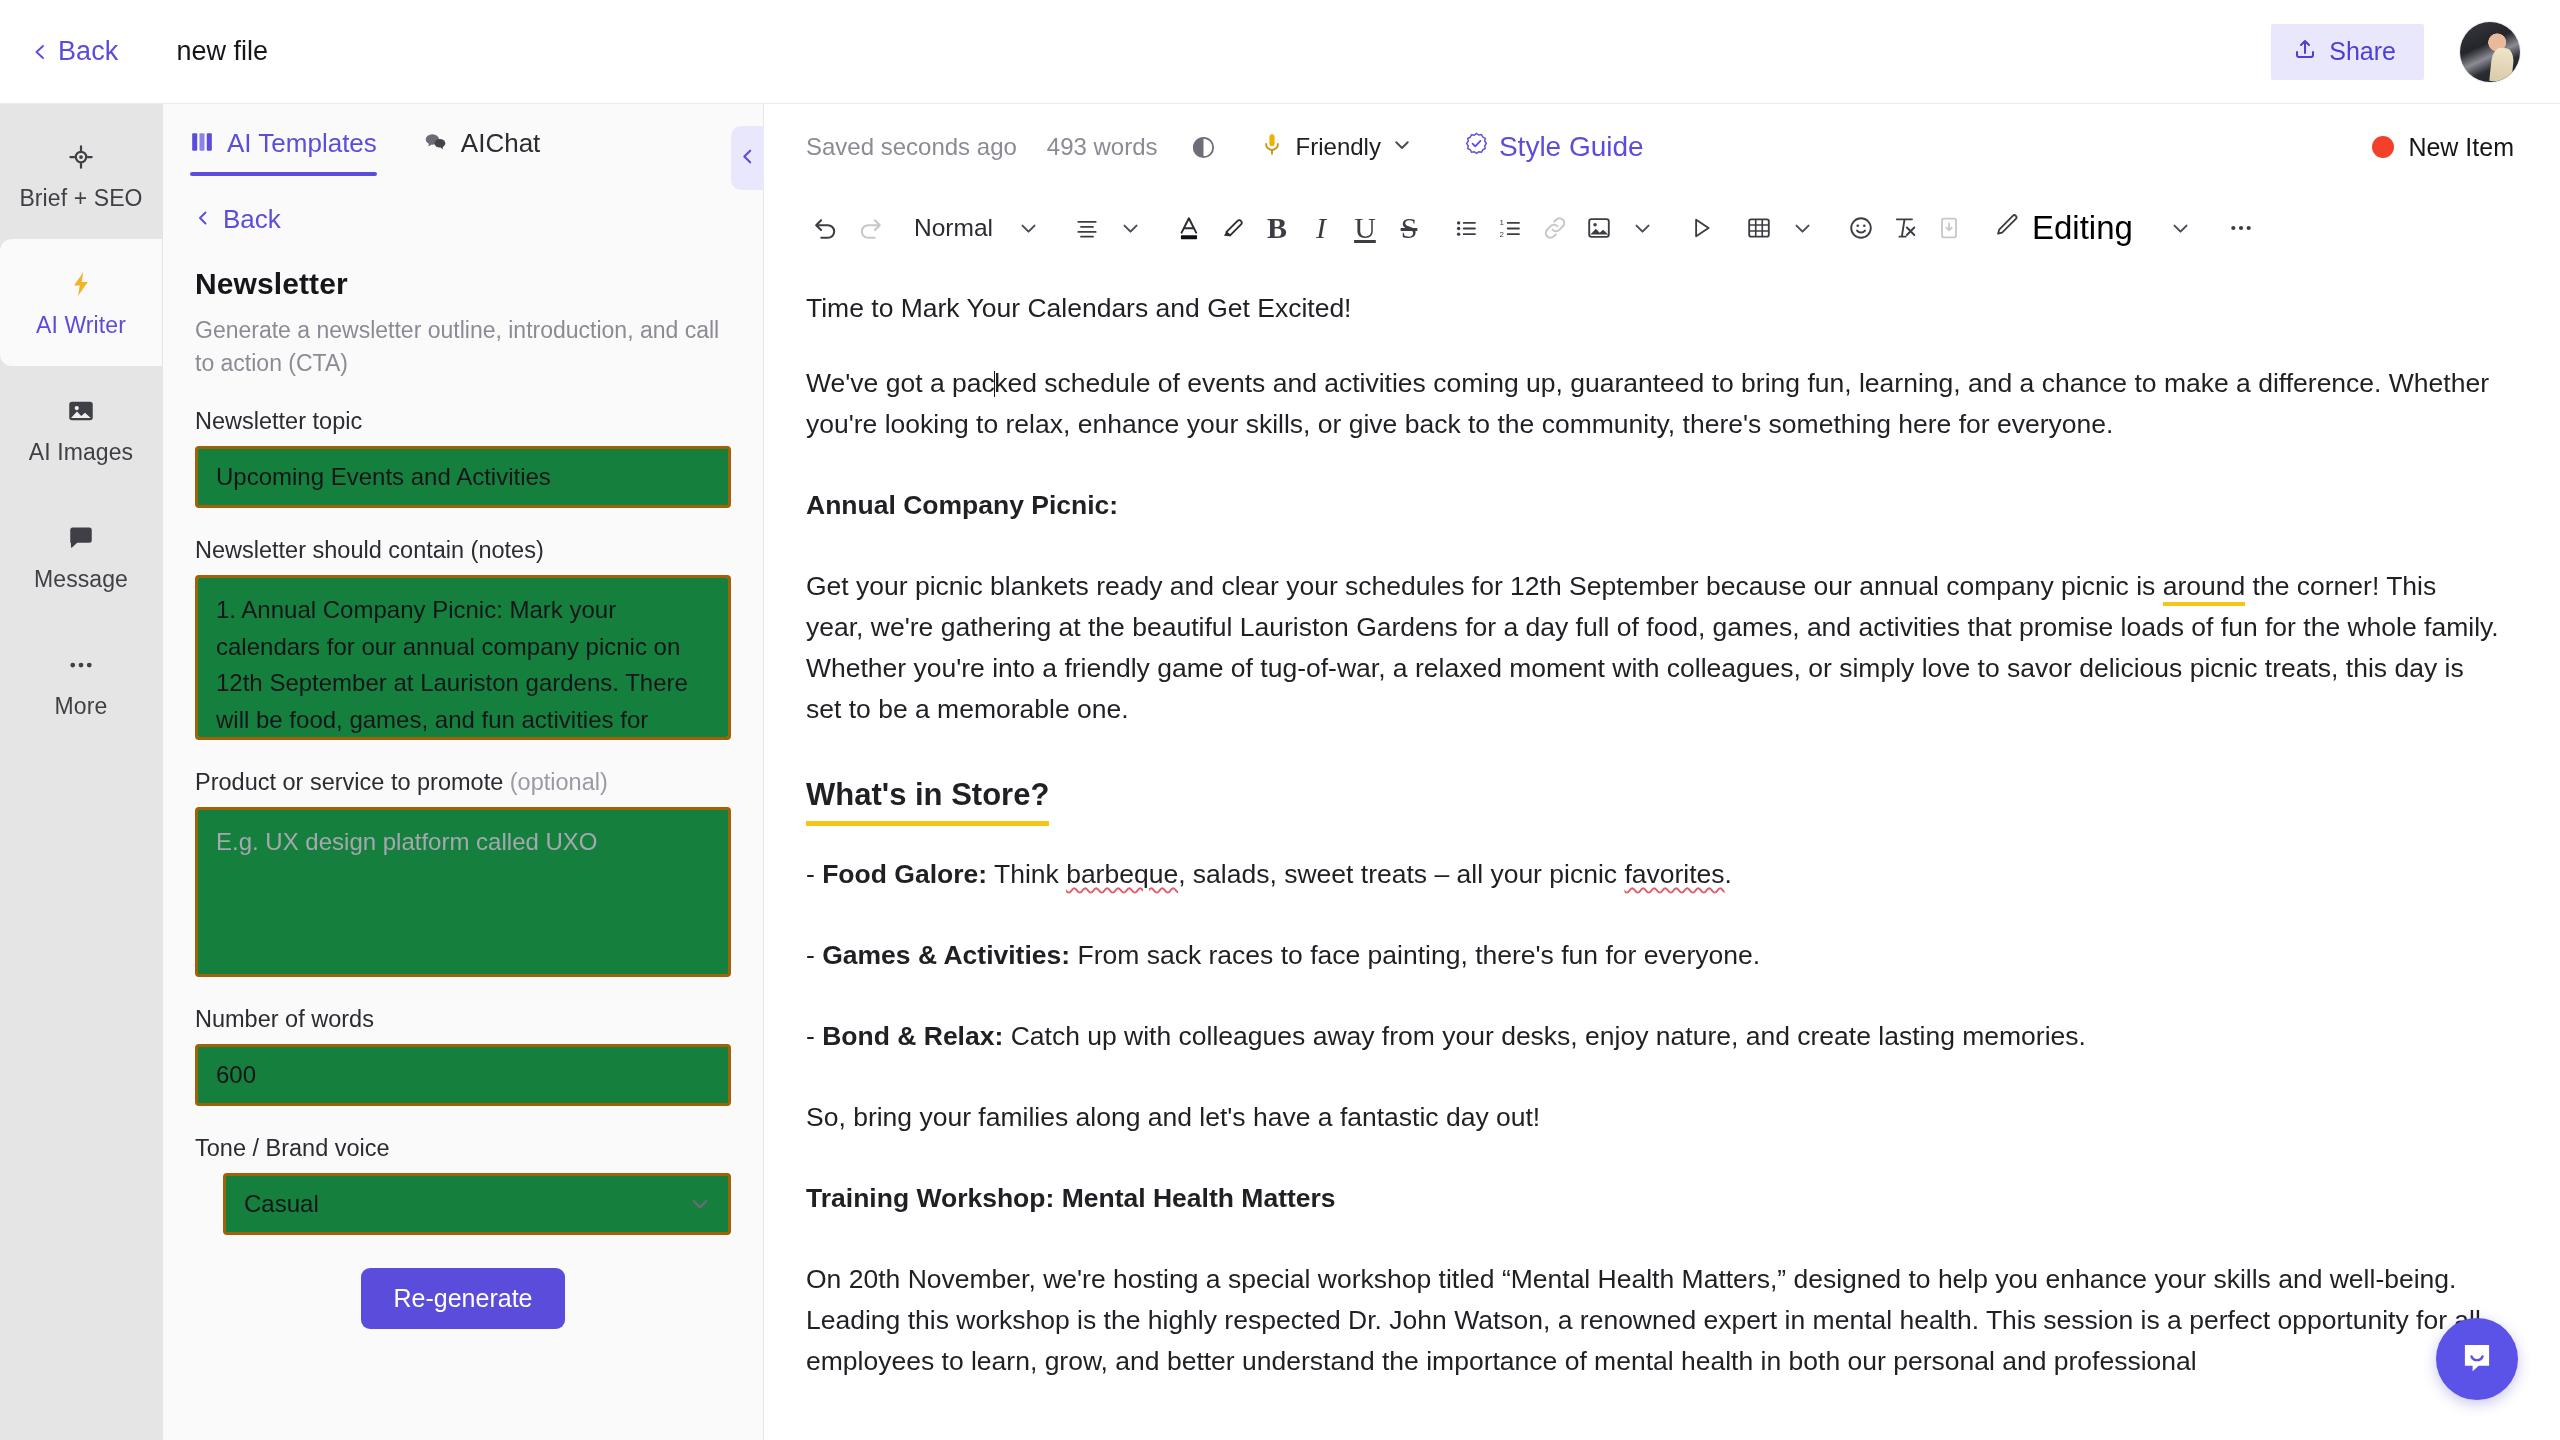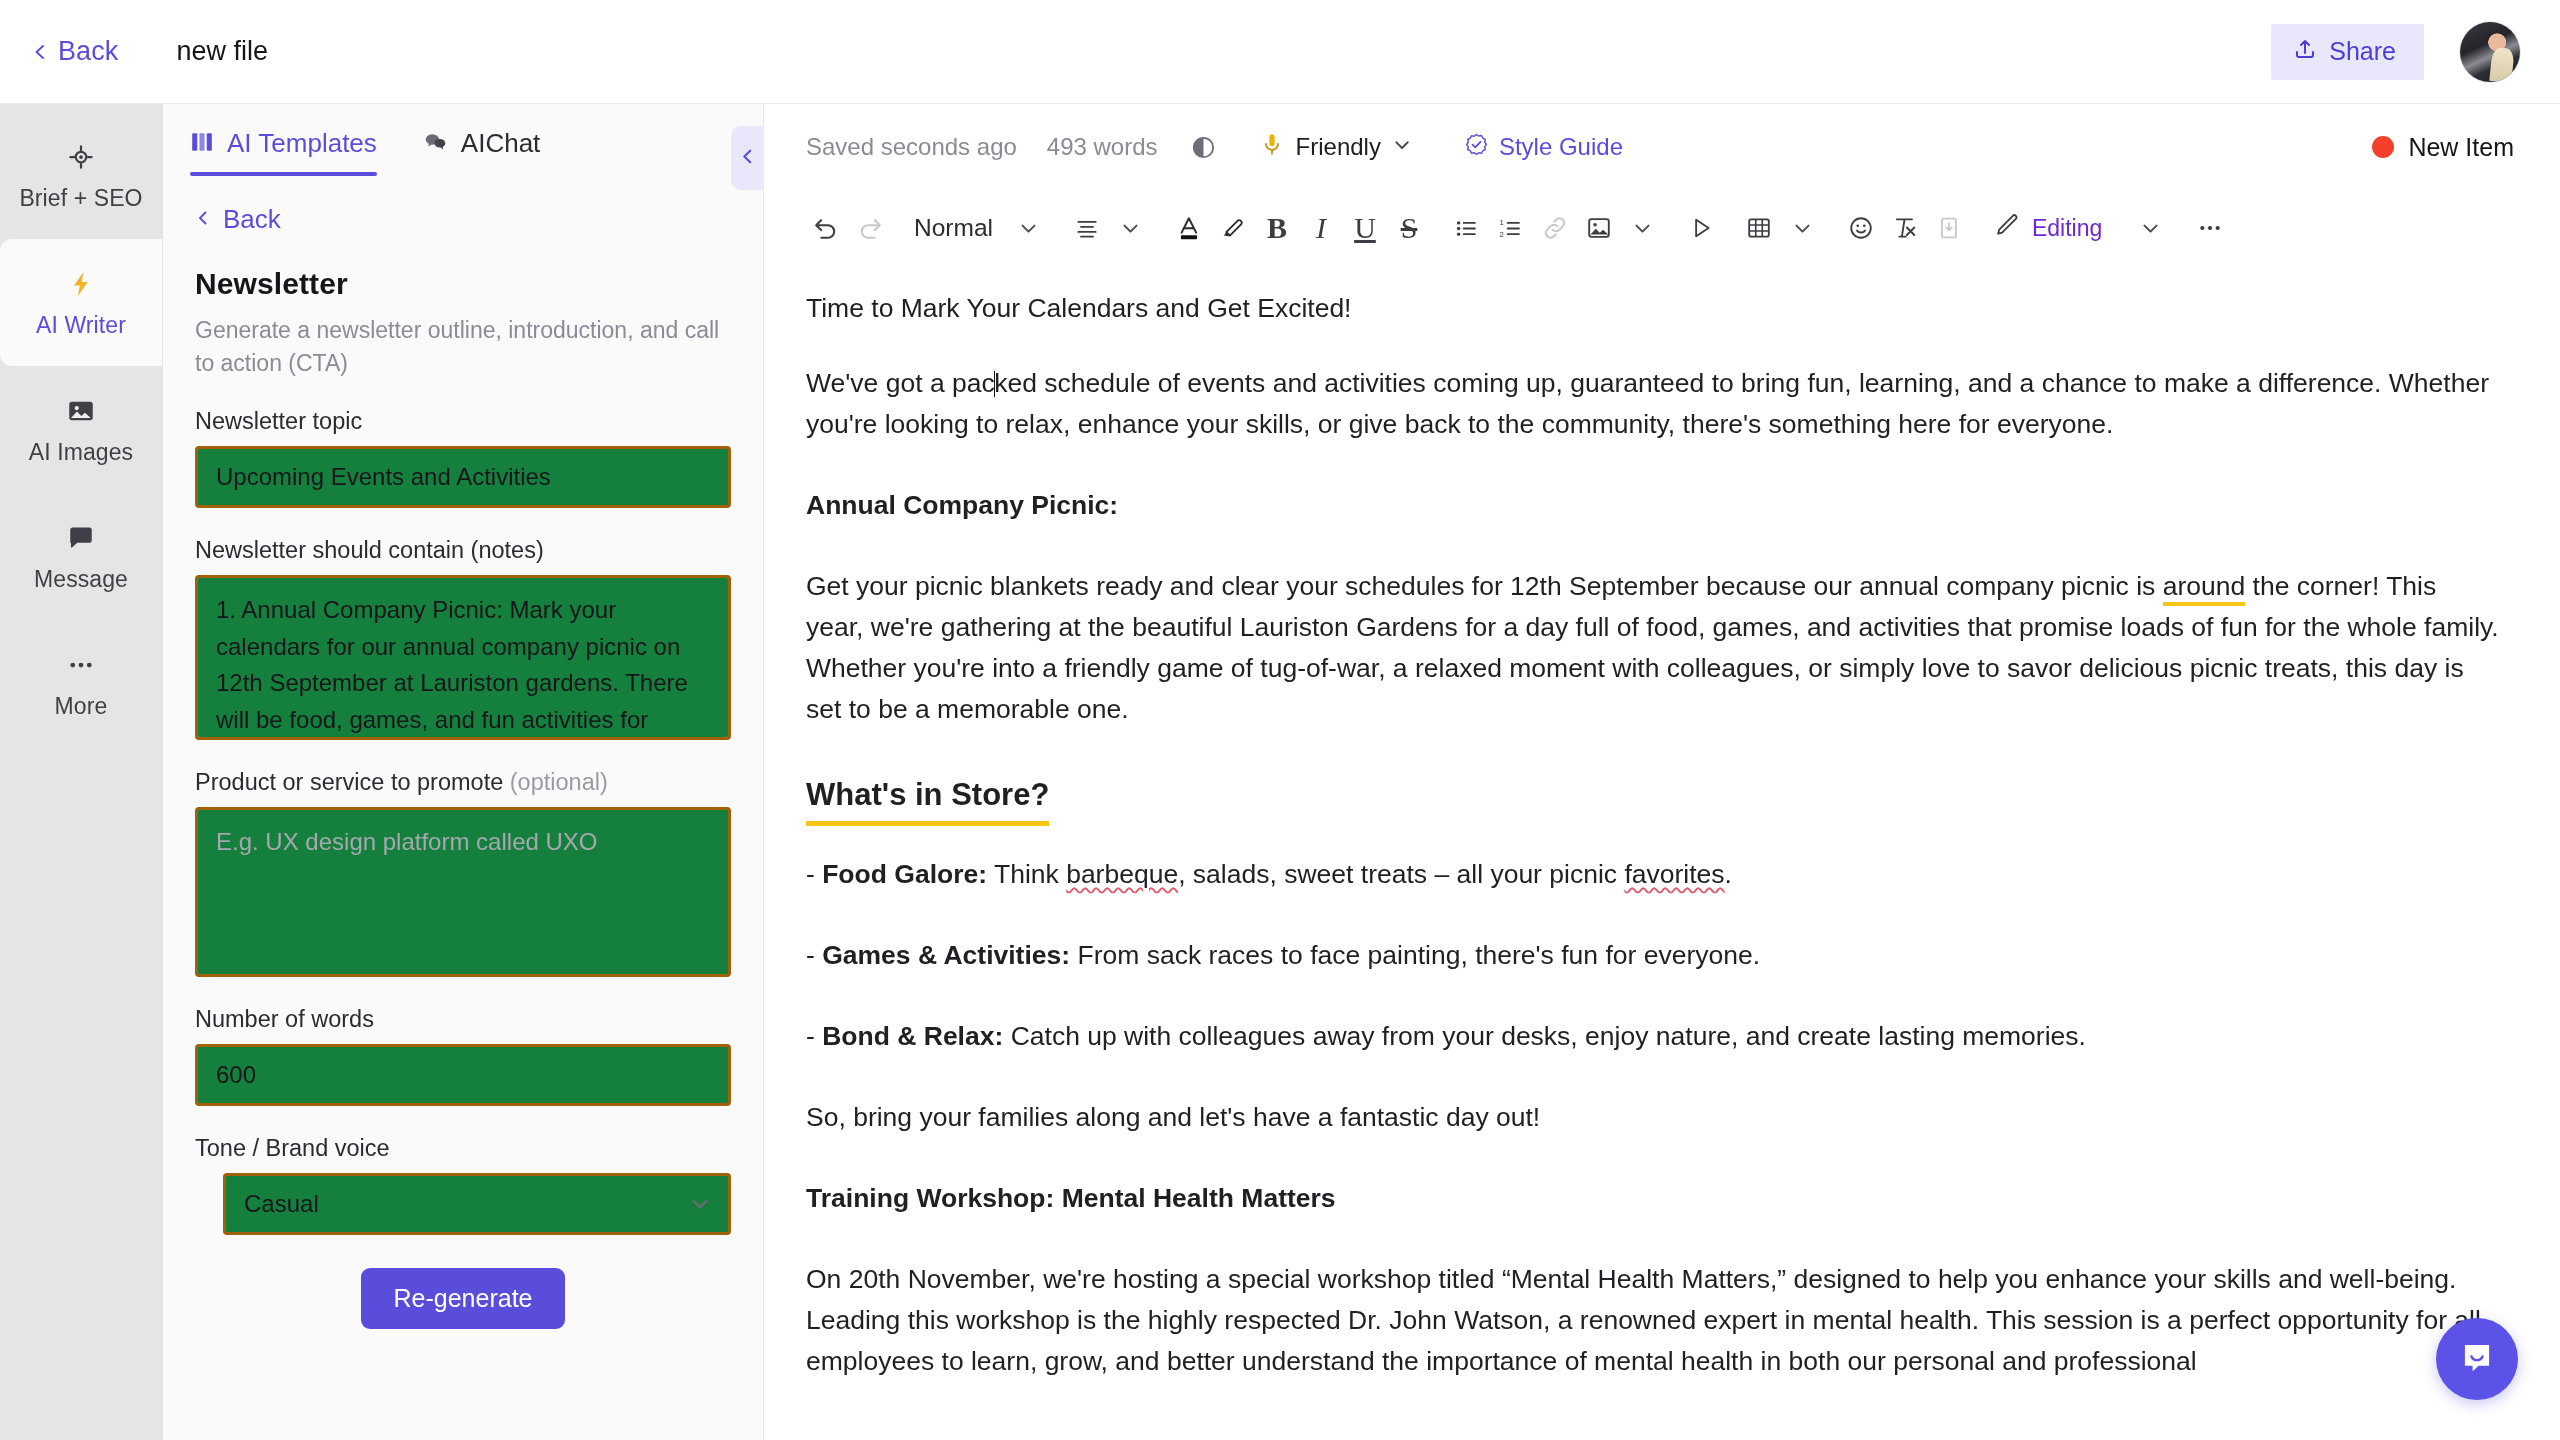--- a/index.html
+++ b/index.html
@@ -130,34 +130,34 @@
   .editor { flex: 1 1 auto; background: #ffffff; display: flex; flex-direction: column; min-width: 0; position: relative; }
   .doc-status {
     height: 86px; flex: 0 0 86px; display: flex; align-items: center;
     padding: 0 46px 0 42px; gap: 26px; font-size: 24px; color: #8b8b95;
   }
   .doc-status .saved { color: #8b8b95; }
   .doc-status .words { color: #8b8b95; margin-left: 4px; }
   .eye-btn { cursor: pointer; display: flex; align-items: center; margin-left: 6px; }
   .tone-chip { display: flex; align-items: center; gap: 11px; cursor: pointer; margin-left: 16px; }
   .tone-chip .tn { color: #1d1d22; font-size: 24px; }
-  .styleguide { display: flex; align-items: center; gap: 10px; cursor: pointer; margin-left: 26px; color: #5b4ddb; font-size: 24px; }
+  .styleguide { display: flex; align-items: center; gap: 10px; cursor: pointer; margin-left: 26px; color: #5b4ddb; font-size: 28px; }
   .new-item { margin-left: auto; display: flex; align-items: center; gap: 14px; cursor: pointer; }
   .new-item .dot { width: 22px; height: 22px; border-radius: 50%; background: #f4402a; }
   .new-item .ni-lbl { font-size: 25px; color: #16161a; }
 
   .toolbar {
     height: 76px; flex: 0 0 76px; display: flex; align-items: center;
     padding: 0 40px 0 40px; gap: 0; color: #3c3c43;
   }
   .tb { display: flex; align-items: center; justify-content: center; cursor: pointer; height: 48px; min-width: 44px; }
   .tb.dim { opacity: .28; }
   .tb-normal { font-size: 24.5px; color: #2b2b31; padding: 0 14px 0 22px; }
   .tb-gap { width: 14px; }
-  .tb-editing { display: flex; align-items: center; gap: 12px; font-size: 23px; color: #6d28d9; cursor: pointer; padding-left: 8px; }
+  .tb-editing { display: flex; align-items: center; gap: 12px; font-size: 33px; color: #000000; cursor: pointer; padding-left: 8px; }
   .tb-chev { width: 26px; display: flex; align-items: center; justify-content: center; cursor: pointer; }
 
   .doc {
     flex: 1 1 auto; overflow: hidden; padding: 22px 60px 0 42px;
     font-size: 26.5px; line-height: 1.55; color: #1f1f24;
   }
   .doc p { margin: 0 0 40px 0; }
   .doc p.tight { margin-bottom: 34px; }
   .doc .b { font-weight: 700; }
   .doc h3.inline-head { font-size: 26.5px; font-weight: 700; margin: 0 0 40px 0; }

